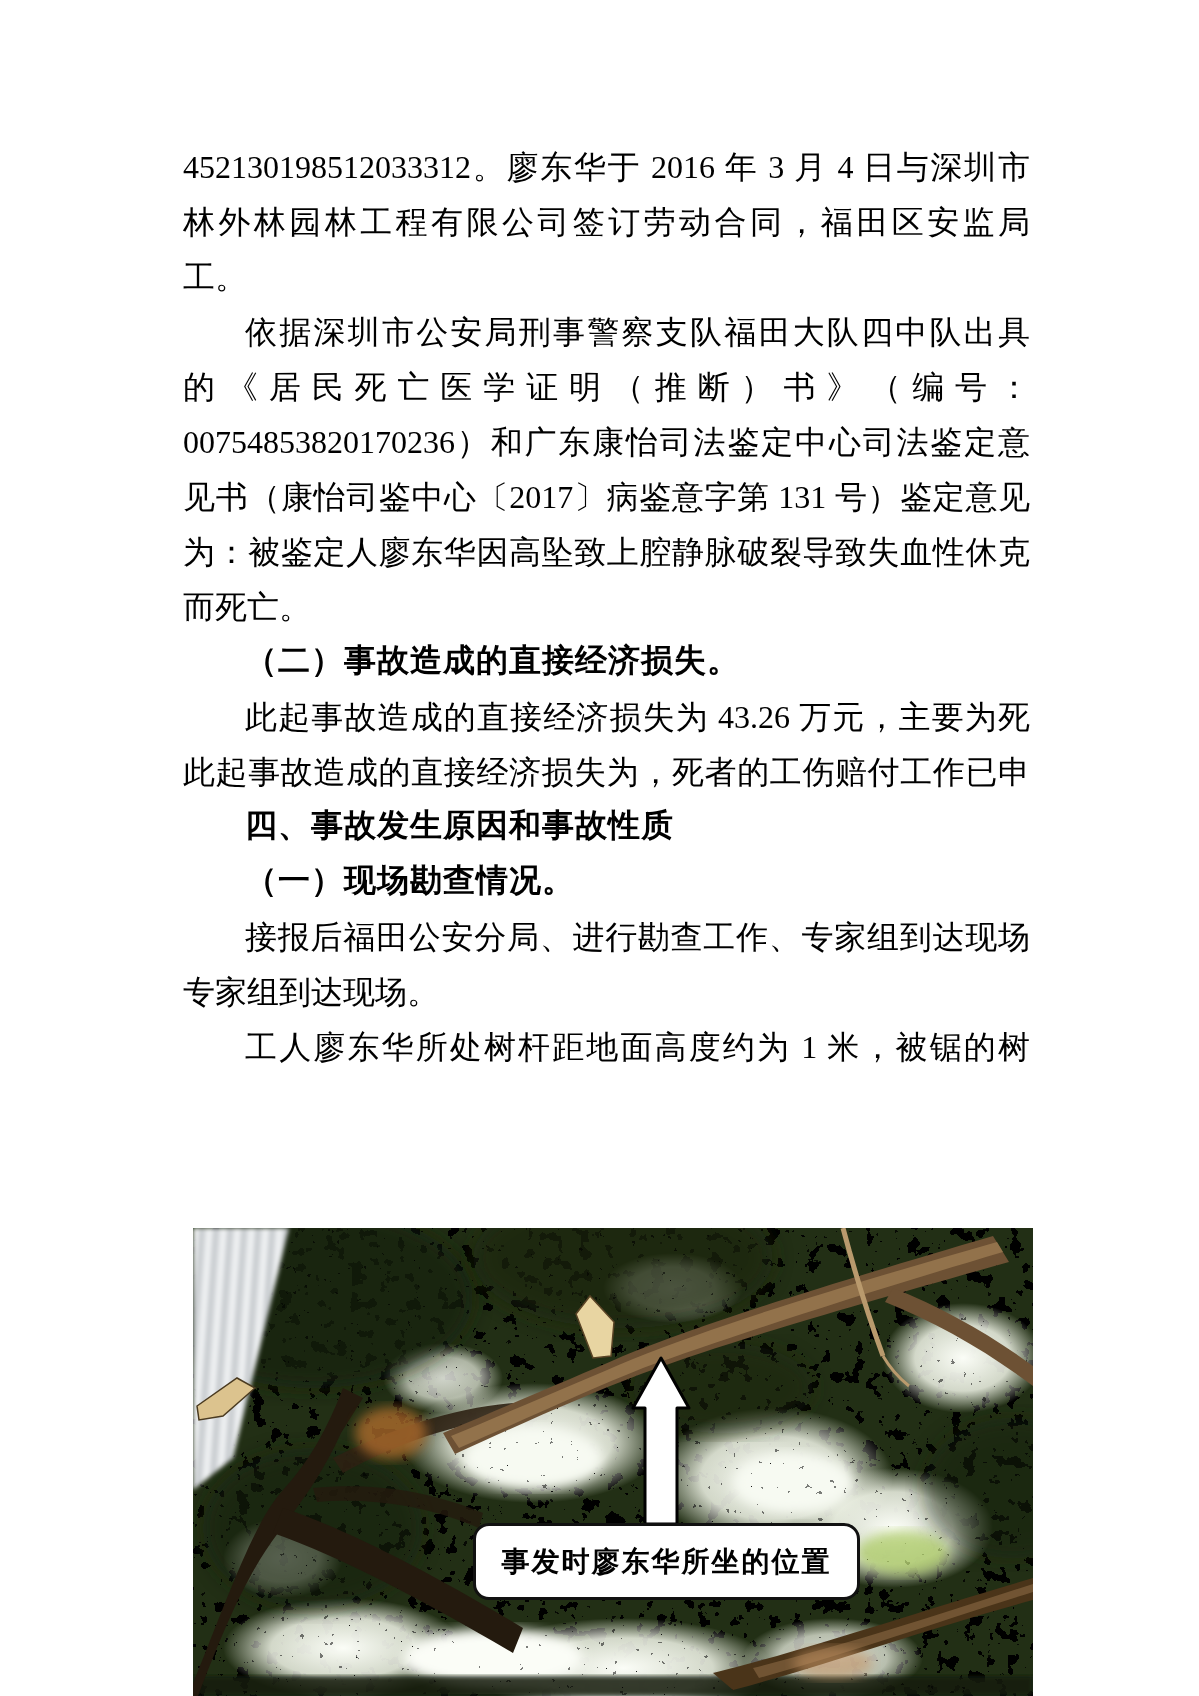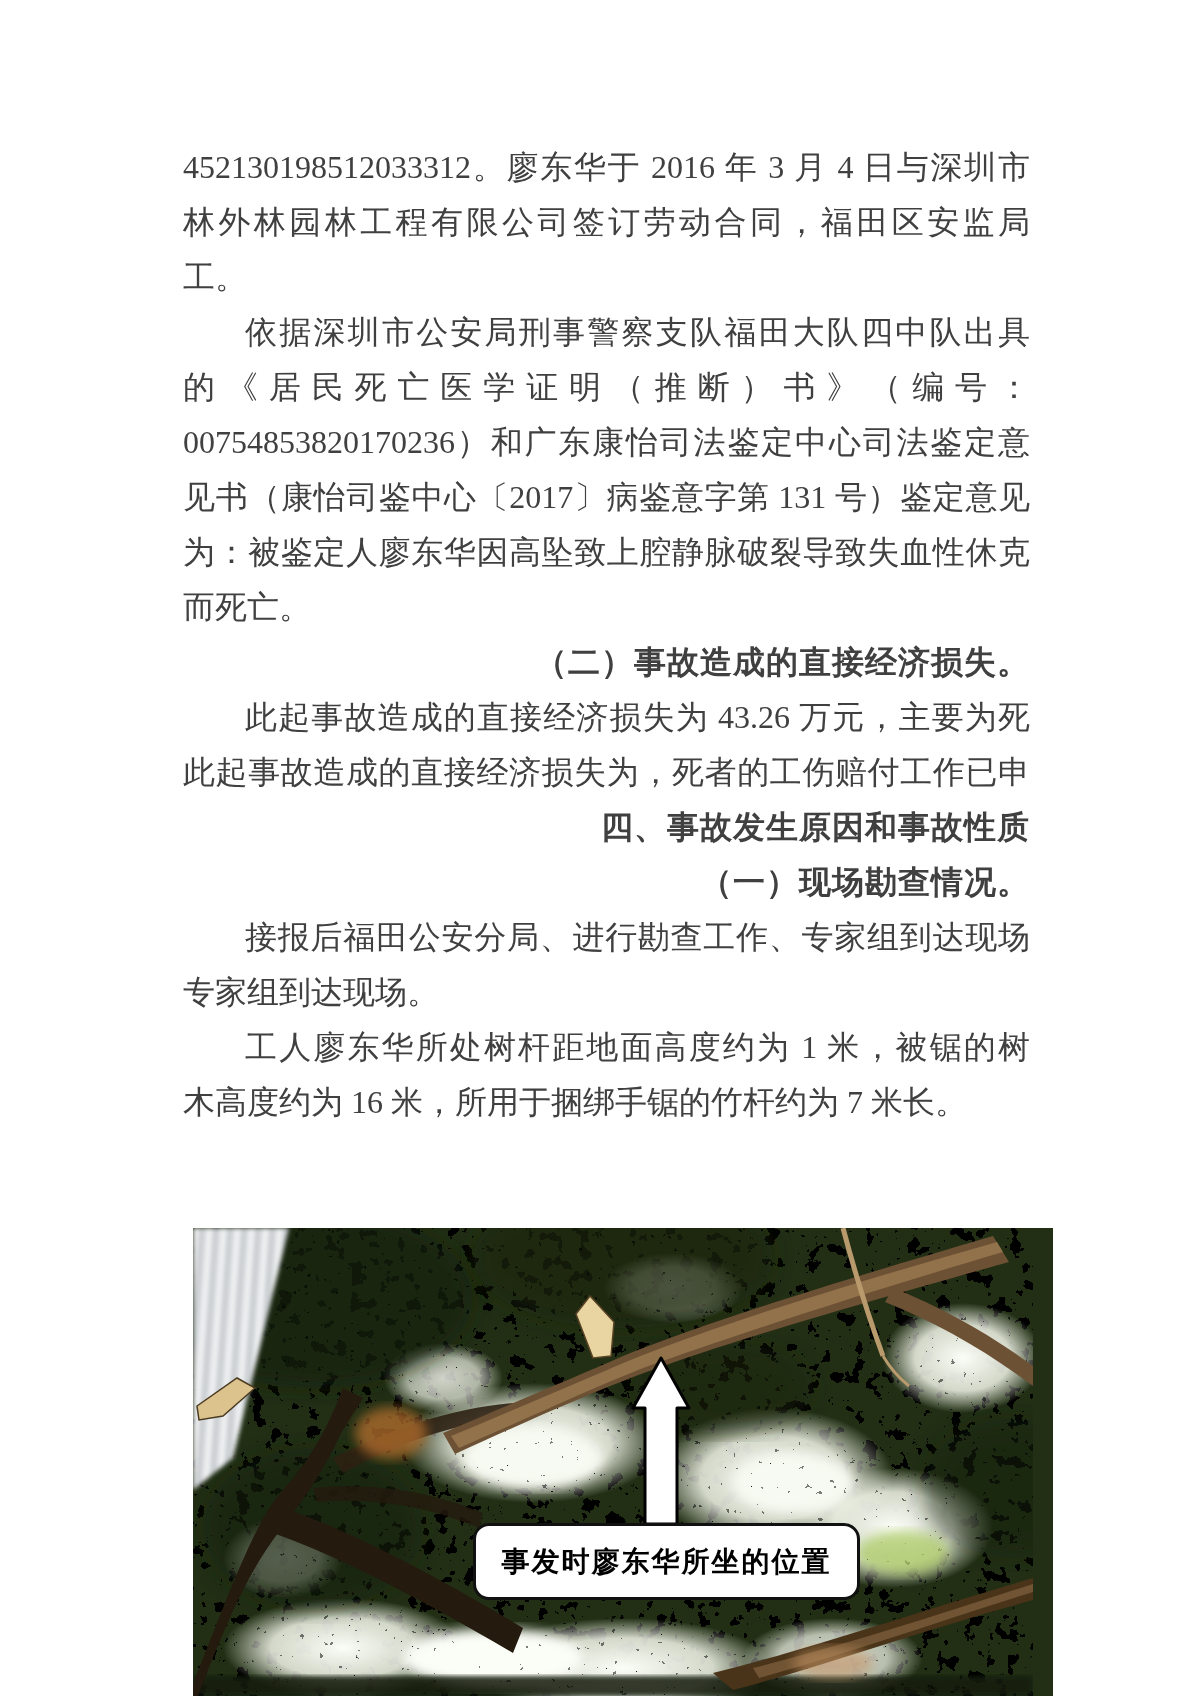--- a/index.html
+++ b/index.html
@@ -16,41 +16,40 @@
     left:183px;top:140px;width:847px;
   }
   .line{
     font-size:32px;
     line-height:55px;
     height:55px;
     text-align:justify;
     text-justify:inter-character;
     white-space:nowrap;
     overflow:visible;
-    color:#404040;
+    color:#000000;
   }
   .line.justify{
     white-space:normal;
     text-align-last:justify;
   }
   .line.indent{ text-indent:62px; }
   .line.heading{
-    font-family:Liberation Sans, sans-serif;
+    font-family:Liberation Mono, monospace;
     font-weight:700;
-    text-align:right;
+    text-align:left;
     text-align-last:auto;
     letter-spacing:1px;
   }
   .photo{
     position:absolute;
     left:193px;top:1228px;
     width:840px;height:468px;
     overflow:hidden;
     background:#222f15;
-    padding-left:20px;
   }
   .photo svg.art{ position:absolute;left:0;top:0; }
   .arrow{
     position:absolute;left:0;top:0;
     pointer-events:none;
   }
   .callout{
     position:absolute;
     left:280px;top:295px;
     width:387px;height:77px;
@@ -87,21 +86,20 @@
       <div class="line justify">为：被鉴定人廖东华因高坠致上腔静脉破裂导致失血性休克</div>
       <div class="line">而死亡。</div>
       <div class="line heading indent">（二）事故造成的直接经济损失。</div>
       <div class="line justify indent">此起事故造成的直接经济损失为 43.26 万元，主要为死</div>
       <div class="line justify">此起事故造成的直接经济损失为，死者的工伤赔付工作已申</div>
       <div class="line heading indent">四、事故发生原因和事故性质</div>
       <div class="line heading indent">（一）现场勘查情况。</div>
       <div class="line justify indent">接报后福田公安分局、进行勘查工作、专家组到达现场</div>
       <div class="line">专家组到达现场。</div>
       <div class="line justify indent">工人廖东华所处树杆距地面高度约为 1 米，被锯的树</div>
-      <div class="line">木高度约为 16 米，所用于捆绑手锯的竹杆约为 7 米长。</div>
     </div>
 
   <div class="photo">
 
     <svg class="art" width="840" height="468" viewBox="0 0 840 468">
       <defs>
         <radialGradient id="glow" cx="50%" cy="50%" r="50%">
           <stop offset="0%" stop-color="#fbfdf7" stop-opacity="1"></stop>
           <stop offset="60%" stop-color="#f2f6e9" stop-opacity="0.85"></stop>
           <stop offset="100%" stop-color="#f2f6e9" stop-opacity="0"></stop>

